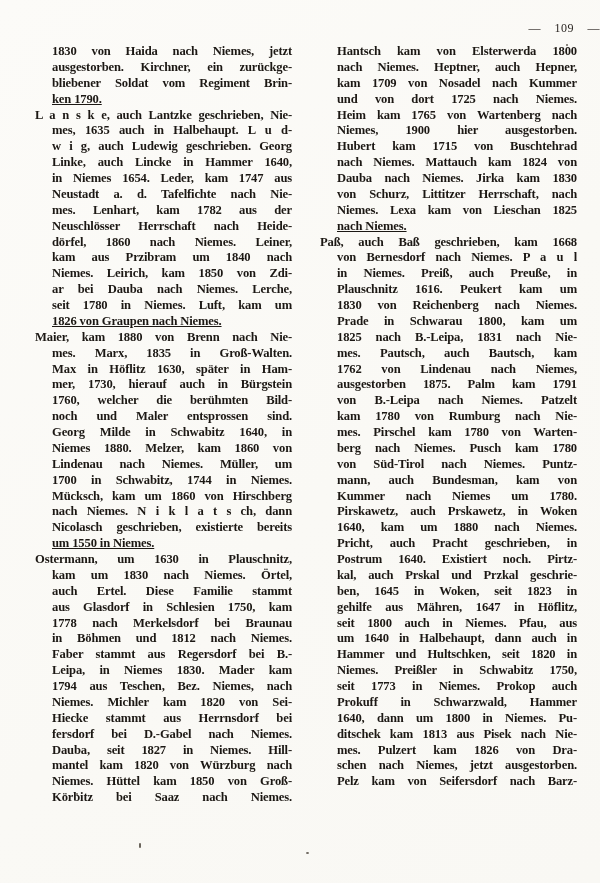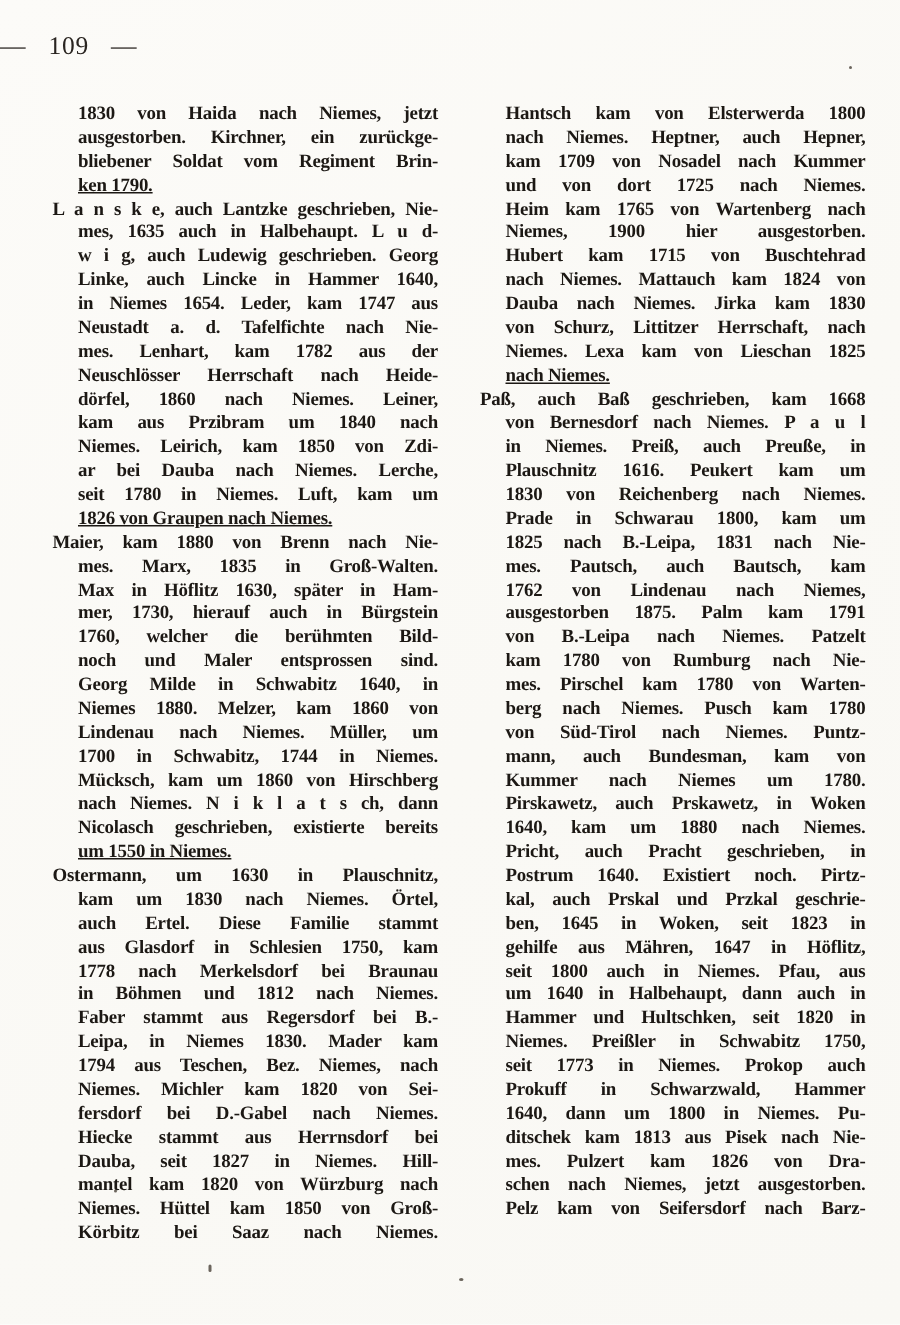--- a/index.html
+++ b/index.html
@@ -11,29 +11,29 @@
   .page{
     position:relative;
     width:600px;height:883px;
     background:linear-gradient(135deg,#fcfbf8 0%,#faf9f5 55%,#f9f8f4 100%);
     color:#1c1814;
     overflow:hidden;
   }
   .header{
     position:absolute;
     top:21px;left:0;width:100%;
-    text-align:left;
-    font-size:17px;
+    text-align:right;
+    font-size:12px;
     color:#2a2521;
     word-spacing:10px;
     letter-spacing:0.5px;
   }
   .columns{
     position:absolute;
-    top:68px;left:35px;right:23px;
+    top:44px;left:35px;right:23px;
     display:flex;
     gap:28px;
   }
   .col{
     flex:1 1 0;
     overflow:visible;
   }
   .para{
     padding-left:17px;
   }
@@ -115,22 +115,22 @@
           <div class="line">Ostermann, um 1630 in Plauschnitz,</div>
           <div class="line">kam um 1830 nach Niemes. Örtel,</div>
           <div class="line">auch Ertel. Diese Familie stammt</div>
           <div class="line">aus Glasdorf in Schlesien 1750, kam</div>
           <div class="line">1778 nach Merkelsdorf bei Braunau</div>
           <div class="line">in Böhmen und 1812 nach Niemes.</div>
           <div class="line">Faber stammt aus Regersdorf bei B.-</div>
           <div class="line">Leipa, in Niemes 1830. Mader kam</div>
           <div class="line">1794 aus Teschen, Bez. Niemes, nach</div>
           <div class="line">Niemes. Michler kam 1820 von Sei-</div>
+          <div class="line">Hiecke stammt aus Herrnsdorf bei</div>
           <div class="line">fersdorf bei D.-Gabel nach Niemes.</div>
-          <div class="line">Hiecke stammt aus Herrnsdorf bei</div>
           <div class="line">Dauba, seit 1827 in Niemes. Hill-</div>
           <div class="line">mantel kam 1820 von Würzburg nach</div>
           <div class="line">Niemes. Hüttel kam 1850 von Groß-</div>
           <div class="line">Körbitz bei Saaz nach Niemes.</div>
         </div>
       </div>
     <div class="col" id="col-right">
         <div class="para">
           <div class="line">Hantsch kam von Elsterwerda 1800</div>
           <div class="line">nach Niemes. Heptner, auch Hepner,</div>

